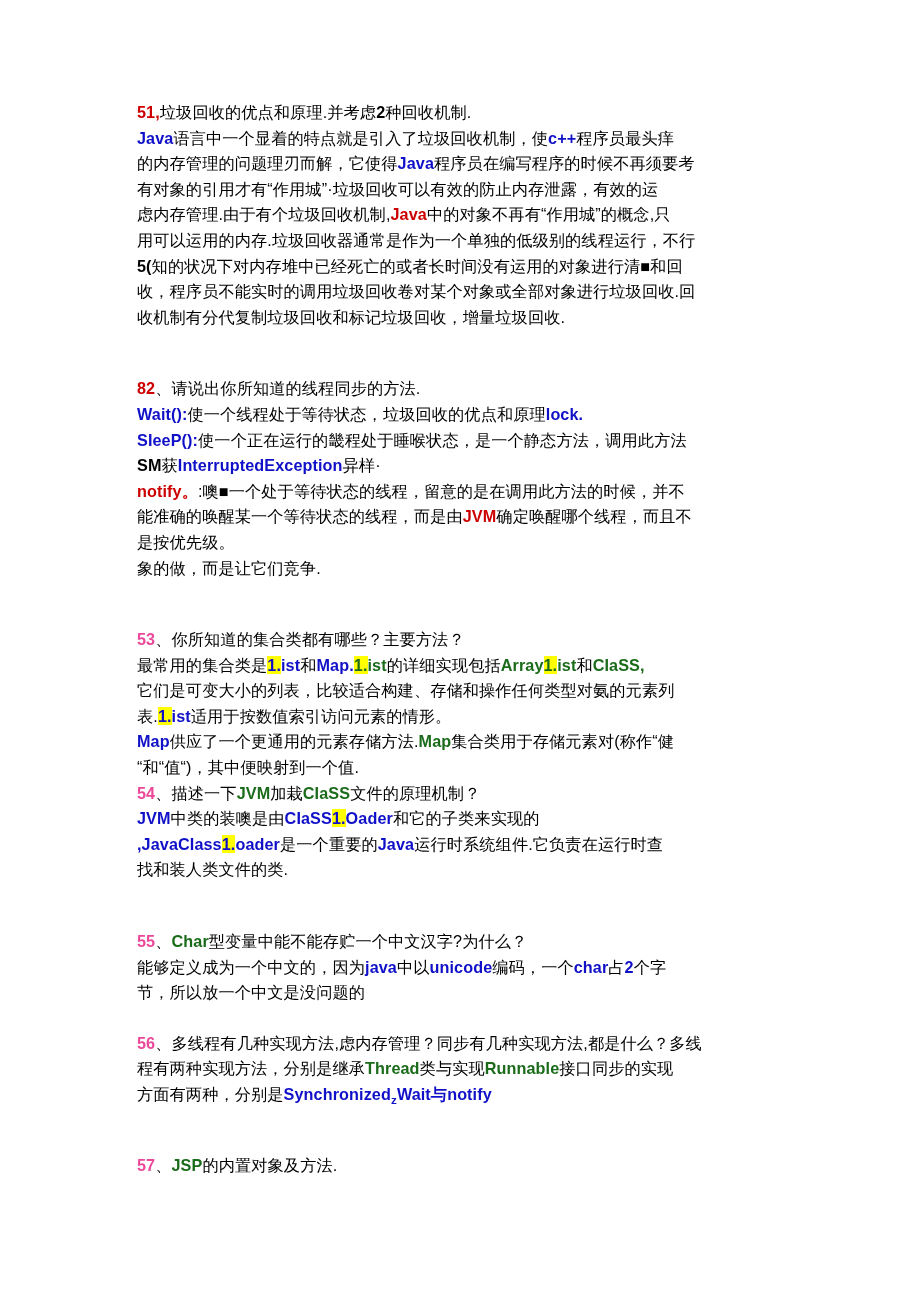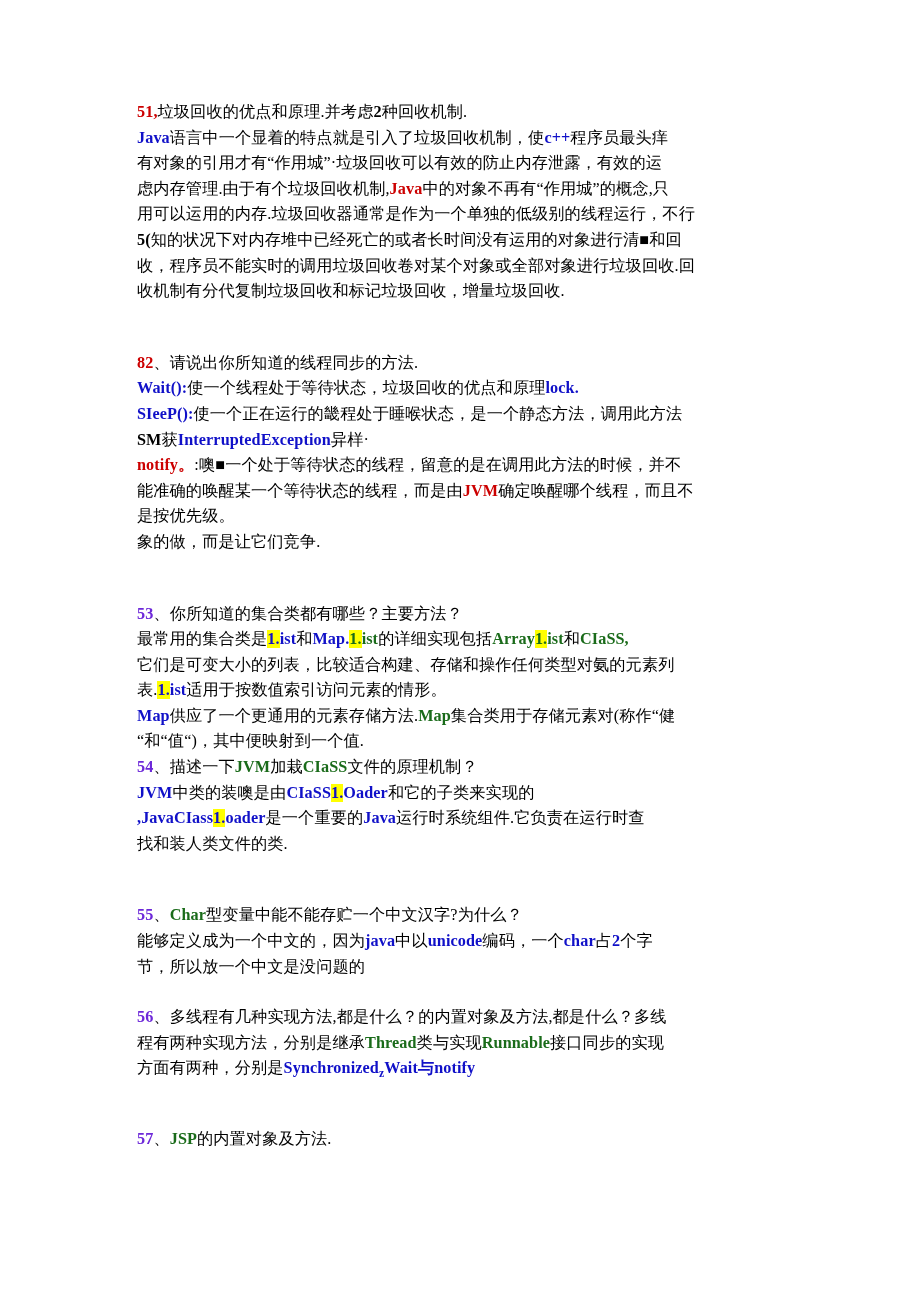--- a/index.html
+++ b/index.html
@@ -15,21 +15,20 @@
     color: #000000;
     overflow: hidden;
   }
   .page {
     position: relative;
     width: 852px;
     height: 1301px;
     background: #ffffff;
     box-sizing: border-box;
     padding: 100px 130px 0 137px;
-    font-family: Liberation Serif, serif;
   }
   .doc-body {
     font-size: 16.2px;
     line-height: 25.6px;
     letter-spacing: 0.1px;
   }
   .block {
     margin: 0;
   }
   .para {
@@ -42,33 +41,34 @@
 
   
   .r  { color: #cc0000; font-weight: bold; }      
   .b  { color: #1010c8; font-weight: bold; }      
   .g  { color: #1a6b1a; font-weight: bold; }      
   .k  { color: #000000; font-weight: bold; }      
   .hl { background: #ffff00; }                    
   .blk-sq { font-weight: bold; }
 
   .num-red   { color: #cc0000; font-weight: bold; }
-  .num-green { color: #6d28d9; font-weight: bold; }
+  .num-green { color: #ec4899; font-weight: bold; }
 </style>
 </head>
 <body>
 
 <div class="page">
   <div class="doc-body">
 
     <div class="block">
       <p class="para"><span class="num-red">51,</span><span>垃圾回收的优点和原理.并考虑</span><span class="k">2</span><span>种回收机制.</span></p>
 
       <p class="para"><span class="b">Java</span><span>语言中一个显着的特点就是引入了垃圾回收机制，使</span><span class="b">c++</span><span>程序员最头痒</span></p>
 
+      <p class="para"><span>的内存管理的问题理刃而解，它使得</span><span class="b">Java</span><span>程序员在编写程序的时候不再须要考</span></p>
 
       <p class="para">有对象的引用才有“作用城”·垃圾回收可以有效的防止内存泄露，有效的运</p>
 
       <p class="para"><span>虑内存管理.由于有个垃圾回收机制,</span><span class="r">Java</span><span>中的对象不再有“作用城”的概念,只</span></p>
       <p class="para">用可以运用的内存.垃圾回收器通常是作为一个单独的低级别的线程运行，不行</p>
 
       <p class="para"><span class="k">5(</span><span>知的状况下对内存堆中已经死亡的或者长时间没有运用的对象进行清</span><span class="blk-sq">■</span><span>和回</span></p>
 
       <p class="para">收，程序员不能实时的调用垃圾回收卷对某个对象或全部对象进行垃圾回收.回</p>
       <p class="para">收机制有分代复制垃圾回收和标记垃圾回收，增量垃圾回收.</p>
@@ -127,21 +127,21 @@
       <p class="para"><span class="num-green">55</span><span>、</span><span class="g">Char</span><span>型变量中能不能存贮一个中文汉字?为什么？</span></p>
 
       <p class="para"><span>能够定义成为一个中文的，因为</span><span class="b">java</span><span>中以</span><span class="b">unicode</span><span>编码，一个</span><span class="b">char</span><span>占</span><span class="b">2</span><span>个字</span></p>
 
       <p class="para">节，所以放一个中文是没问题的</p>
     </div>
 
     <div class="gap-sm"></div>
 
     <div class="block">
-      <p class="para"><span class="num-green">56</span><span>、多线程有几种实现方法,都是什么？的内置对象及方法,都是什么？多线</span></p>
+      <p class="para"><span class="num-green">56</span><span>、多线程有几种实现方法,虑内存管理？同步有几种实现方法,都是什么？多线</span></p>
 
       <p class="para"><span>程有两种实现方法，分别是继承</span><span class="g">Thread</span><span>类与实现</span><span class="g">Runnable</span><span>接口同步的实现</span></p>
 
       <p class="para"><span>方面有两种，分别是</span><span class="b">Synchronized</span><span class="b" style="font-size:0.72em;vertical-align:sub;">z</span><span class="b">Wait</span><span class="b">与</span><span class="b">notify</span></p>
     </div>
 
     <div class="gap-md"></div>
 
     <div class="block">
       <p class="para"><span class="num-green">57</span><span>、</span><span class="g">JSP</span><span>的内置对象及方法.</span></p>

